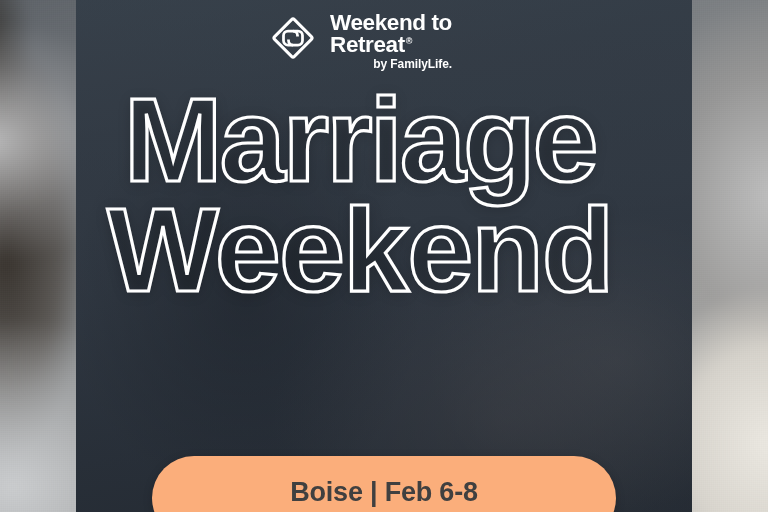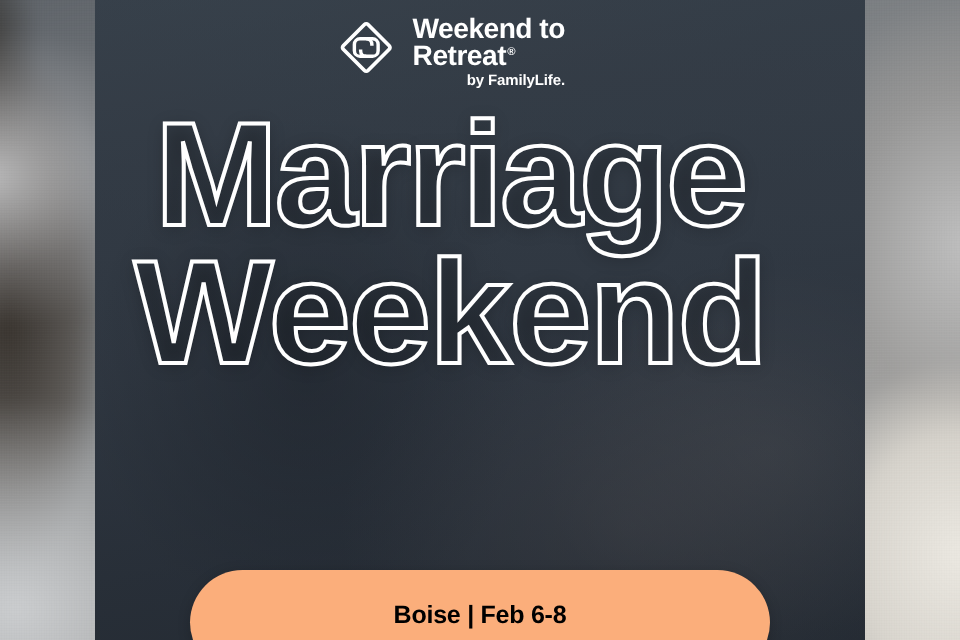--- a/index.html
+++ b/index.html
@@ -145,22 +145,22 @@
     height:84px;
     border-radius:42px;
     background:#fbae7b;
     display:flex;
     align-items:center;
     justify-content:center;
     box-shadow:0 2px 10px rgba(0,0,0,.18);
   }
 
   .event-pill-label {
-    color:#000000;
-    font-size:20px;
+    color:#404040;
+    font-size:27px;
     font-weight:700;
     letter-spacing:-0.2px;
     white-space:nowrap;
     margin-top:-12px;
   }
 </style>
 </head>
 <body>
 
 <div class="promo-canvas">

